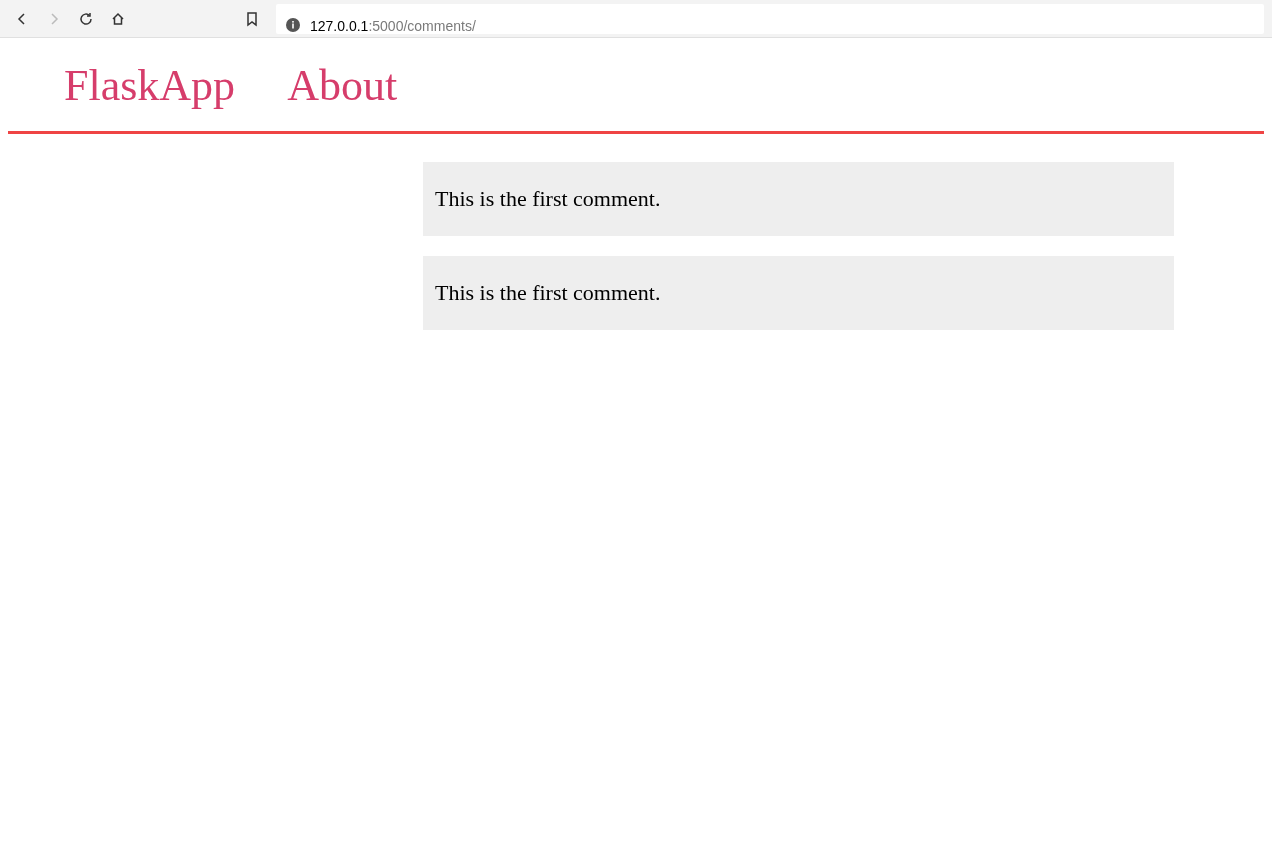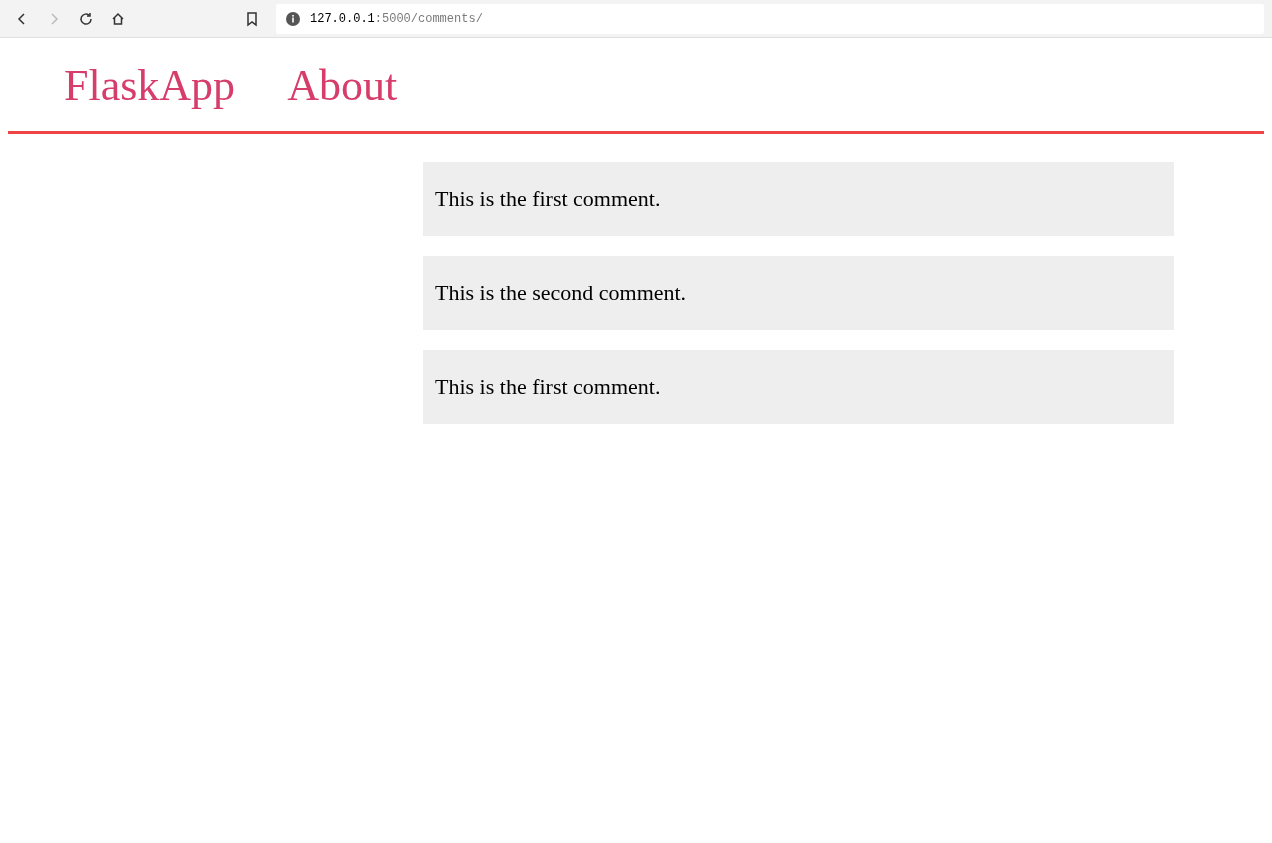--- a/index.html
+++ b/index.html
@@ -35,24 +35,24 @@
     .toolbar-spacer {
       width: 98px;
     }
     .address-bar {
       flex: 1;
       height: 30px;
       background: #ffffff;
       margin-left: 6px;
       border-radius: 2px;
       display: flex;
-      align-items: center;
+      align-items: flex-end;
       padding: 0 8px;
-      font-family: Liberation Mono, monospace;
-      font-size: 12px;
+      font-family: Liberation Sans, sans-serif;
+      font-size: 14px;
       color: #333;
     }
     .address-bar .info-icon {
       width: 18px;
       height: 18px;
       margin-right: 8px;
       display: flex;
       align-items: center;
       justify-content: center;
     }
@@ -145,16 +145,15 @@
 
 <div class="page">
   <div class="nav">
     <a href="#">FlaskApp</a>
     <a href="#">About</a>
   </div>
 
 
   <div class="comments">
     <div class="comment">This is the first comment.</div>
-    <div class="comment">This is the second comment.</div>
     <div class="comment">This is the first comment.</div>
   </div>
 </div>
 
 </body></html>

